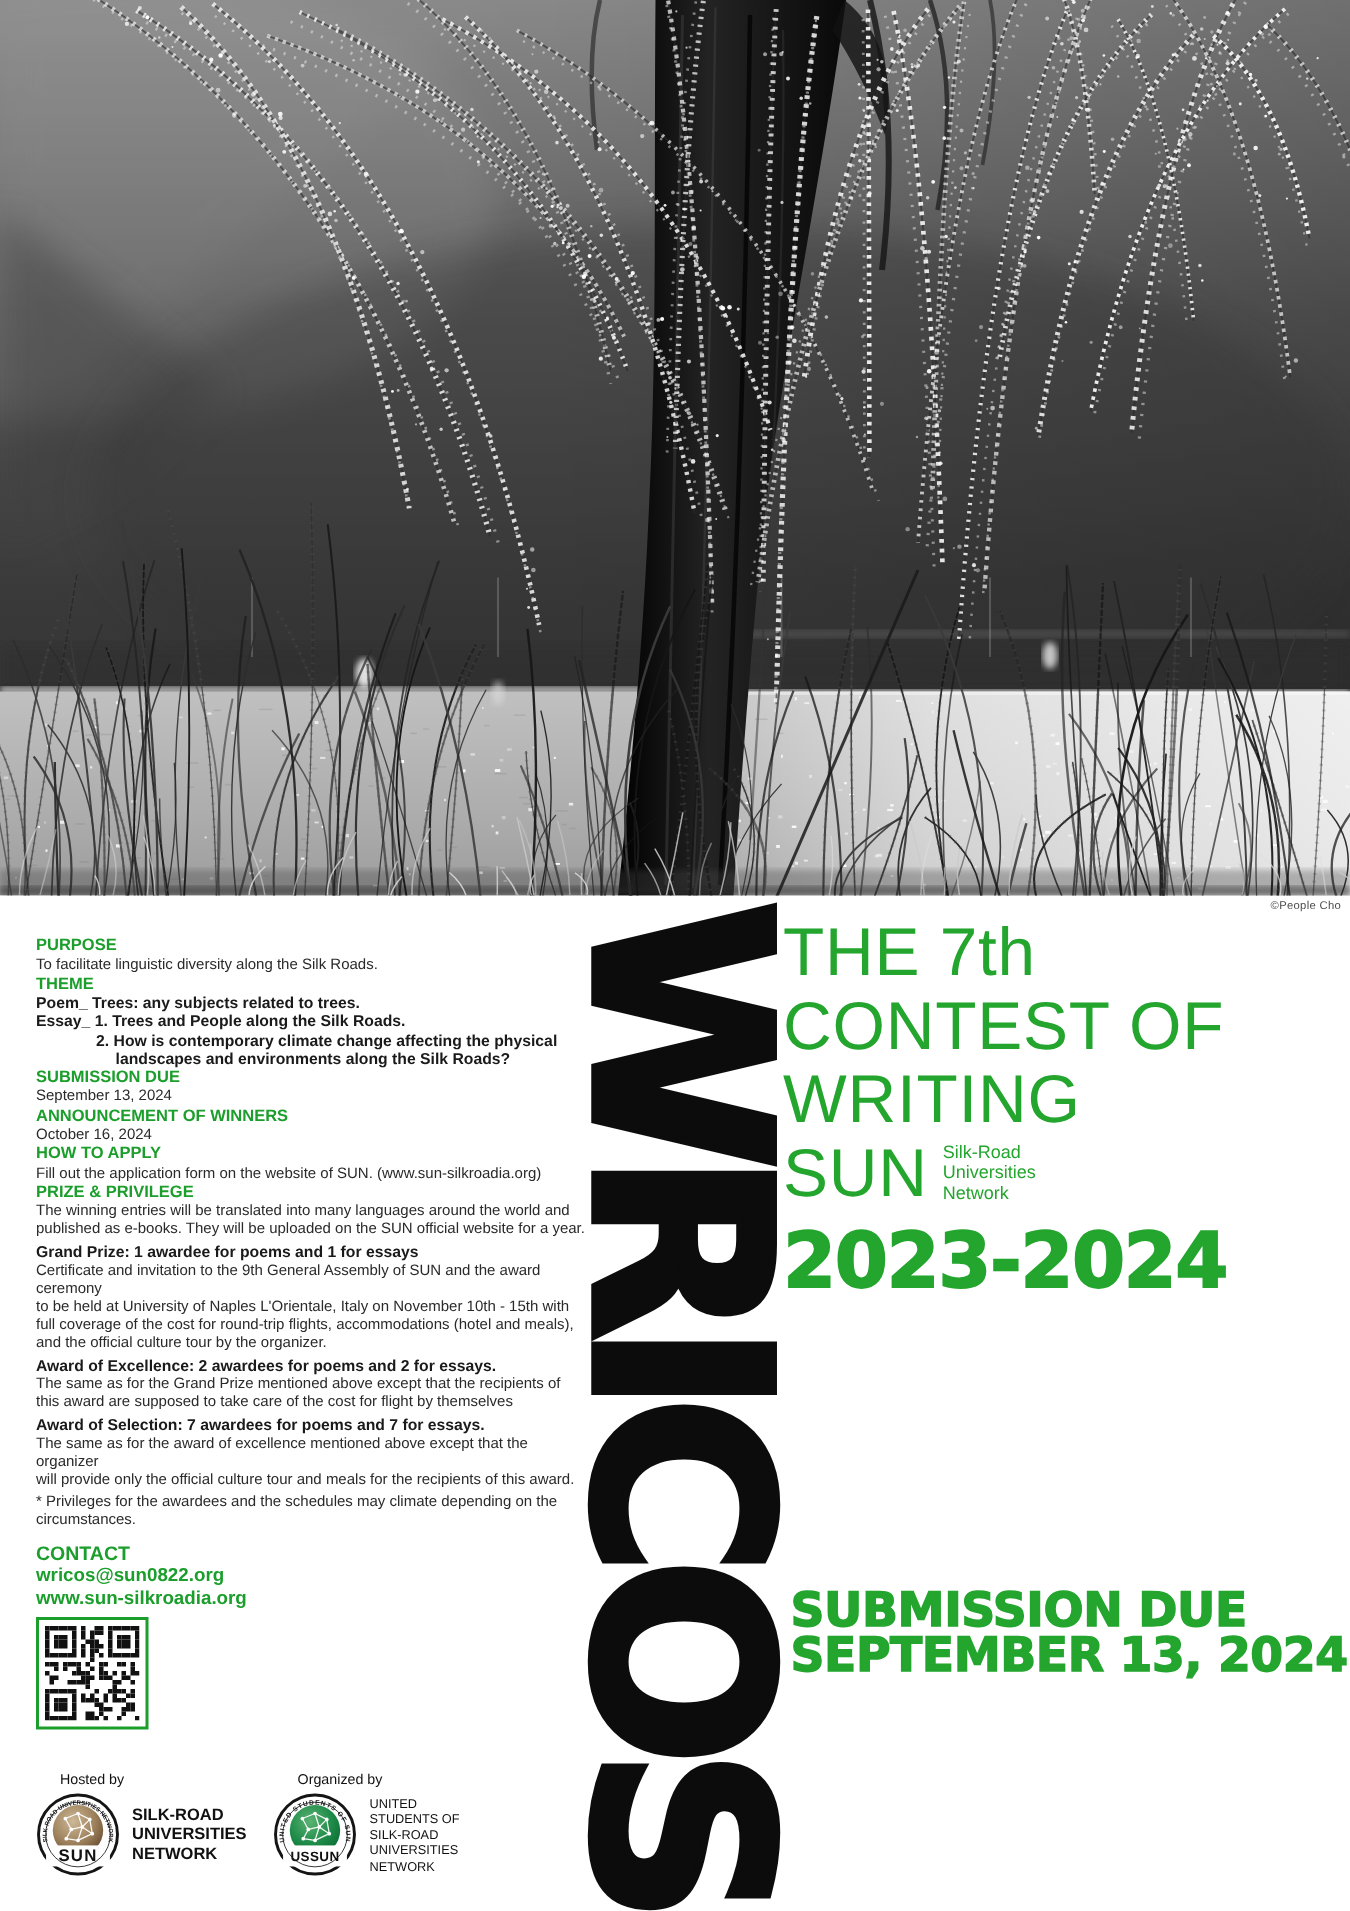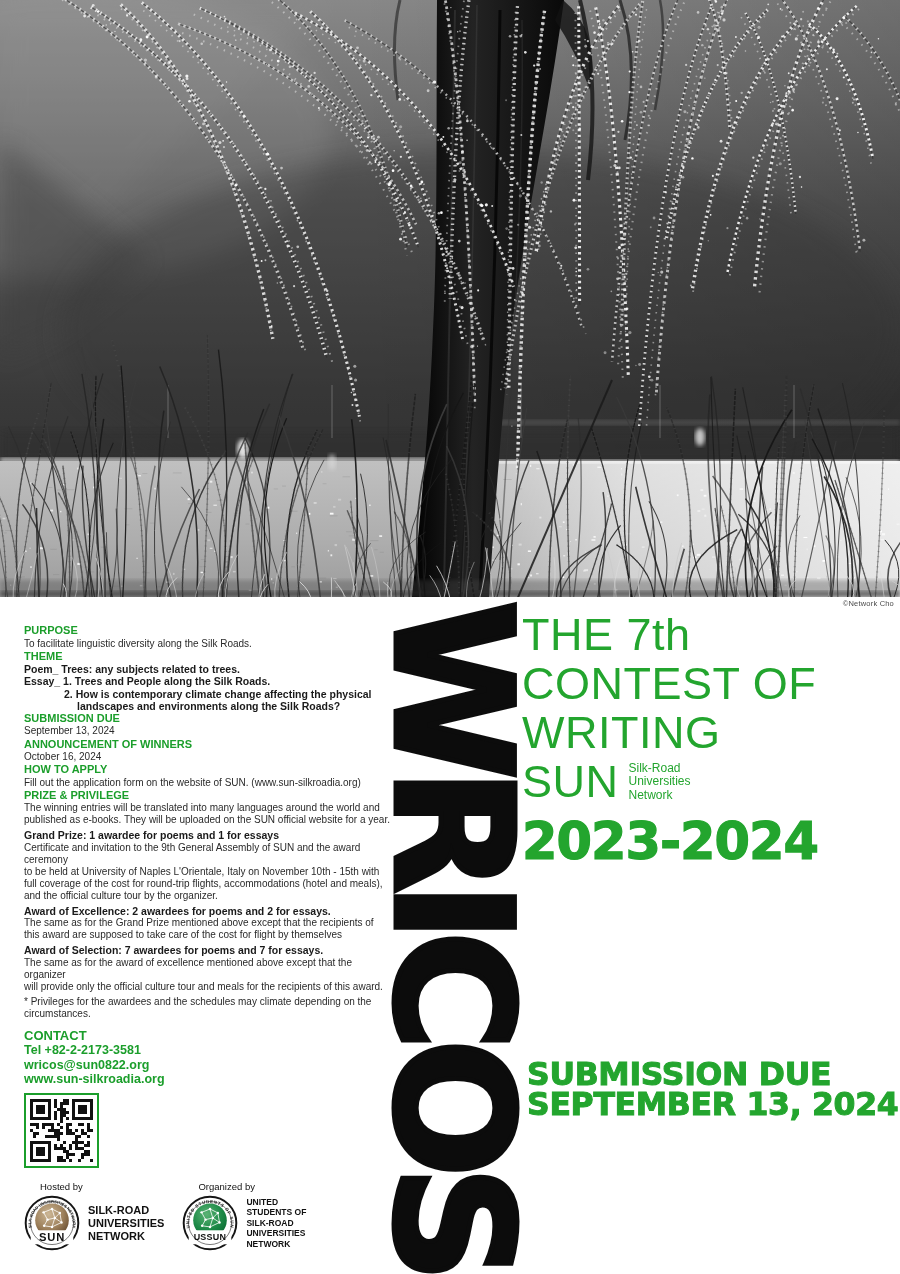--- a/index.html
+++ b/index.html
@@ -35,21 +35,21 @@
   .ind2{padding-left:53px;}
   .contact-h{font-size:13px;font-weight:700;color:#1B9E2B;margin-top:9px;line-height:14px;}
   .contact-l{font-size:12.5px;line-height:14.6px;font-weight:700;color:#1B9E2B;}
   .qr{margin-top:6px;width:63px;height:63px;padding:4px;border:2px solid #1B9E2B;background:#fff;}
   
   .footer{position:absolute;left:24px;top:1181px;display:flex;gap:18px;}
   .fgroup{display:flex;flex-direction:column;}
   .flabel{font-size:9.5px;color:#111;margin:0 0 3px 16px;}
   .frow{display:flex;align-items:center;gap:8px;}
   .fname-sun{font-size:11px;line-height:13px;font-weight:700;color:#111;white-space:pre-line;}
-  .fname-ussun{font-size:8.5px;line-height:10.4px;font-weight:700;color:#111;white-space:pre-line;}
+  .fname-ussun{font-size:8.5px;line-height:10.4px;font-weight:400;color:#111;white-space:pre-line;}
 </style>
 </head>
 <body>
 
 <div class="poster">
 
   <svg id="photo-art" class="photo" viewBox="0 0 900 597" preserveAspectRatio="none">
     <defs>
       <linearGradient id="sky" x1="0" y1="0" x2="0" y2="1">
         <stop offset="0" stop-color="#888888"></stop>
@@ -1031,21 +1031,21 @@
         <path d="M616.4672715123743,602 Q615.333798756823,573.7182018061867 606.4581551961601,547.4364036123734" fill="none" stroke="#c9c9c9" stroke-width="1" opacity="0.6290646951296367"></path>
         <path d="M356.93186229094863,602 Q358.8283327817917,573.372852182365 346.1142737022601,546.74570436473" fill="none" stroke="#c9c9c9" stroke-width="1" opacity="0.5417705529718659"></path>
         <path d="M275.00895386678167,602 Q272.6086051177699,576.0851187334629 286.7497464630287,552.1702374669258" fill="none" stroke="#c9c9c9" stroke-width="1" opacity="0.7490918973111548"></path>
         <path d="M195.26295175775886,602 Q195.69363668188453,586.8006573437015 204.0061989496462,573.6013146874029" fill="none" stroke="#c9c9c9" stroke-width="1" opacity="0.650482350261882"></path>
         <path d="M613.9492538769264,602 Q613.1901033346076,578.4959384298418 621.1514182796236,556.9918768596835" fill="none" stroke="#e0e0e0" stroke-width="1" opacity="0.46681386181153356"></path>
         <path d="M851.6617862775456,602 Q859.5383461571764,584.4660475401906 839.2281738889869,568.9320950803813" fill="none" stroke="#e0e0e0" stroke-width="1" opacity="0.7313581140828319"></path>
         <path d="M450.8619689231273,602 Q447.0510741171893,582.8799578879261 436.55393452965654,565.7599157758523" fill="none" stroke="#e0e0e0" stroke-width="1" opacity="0.7927867271122523"></path>
         <path d="M612,380 L516,602" stroke="#1a1a1a" stroke-width="2" fill="none" opacity="0.85"></path>
       </g>
   </svg>
-  <div class="credit">©Network Cho</div>
+  <div class="credit">©People Cho</div>
 
   <div class="wricos-wrap">
     <div class="wricos">WRICOS</div>
   </div>
 
   <div class="rpanel">
     <div class="rtitle">THE 7th</div>
     <div class="rtitle">CONTEST OF</div>
     <div class="rtitle">WRITING</div>
     <div class="sunrow">
@@ -1096,21 +1096,20 @@
     <div class="b">The same as for the Grand Prize mentioned above except that the recipients of
 this award are supposed to take care of the cost for flight by themselves</div>
 
     <div class="bb sgap">Award of Selection: 7 awardees for poems and 7 for essays.</div>
     <div class="b">The same as for the award of excellence mentioned above except that the organizer
 will provide only the official culture tour and meals for the recipients of this award.</div>
 
     <div class="b sgap">* Privileges for the awardees and the schedules may climate depending on the circumstances.</div>
 
     <div class="contact-h">CONTACT</div>
-    <div class="contact-l">Tel +82-2-2173-3581</div>
     <div class="contact-l">wricos@sun0822.org</div>
     <div class="contact-l">www.sun-silkroadia.org</div>
 
     <div class="qr">
       <svg width="63" height="63" viewBox="0 0 63 63">
           <g id="qr-grid">
             <rect x="0" y="0" width="3" height="3" fill="#111"></rect>
             <rect x="3" y="0" width="3" height="3" fill="#111"></rect>
             <rect x="6" y="0" width="3" height="3" fill="#111"></rect>
             <rect x="9" y="0" width="3" height="3" fill="#111"></rect>

